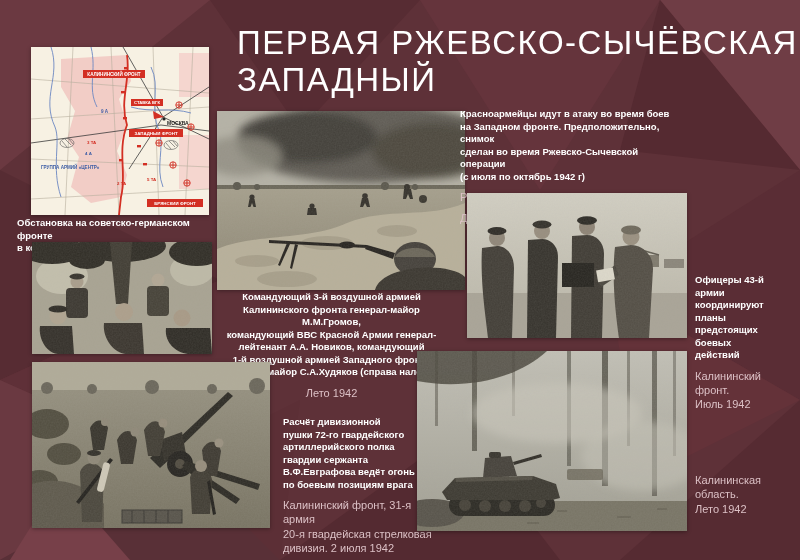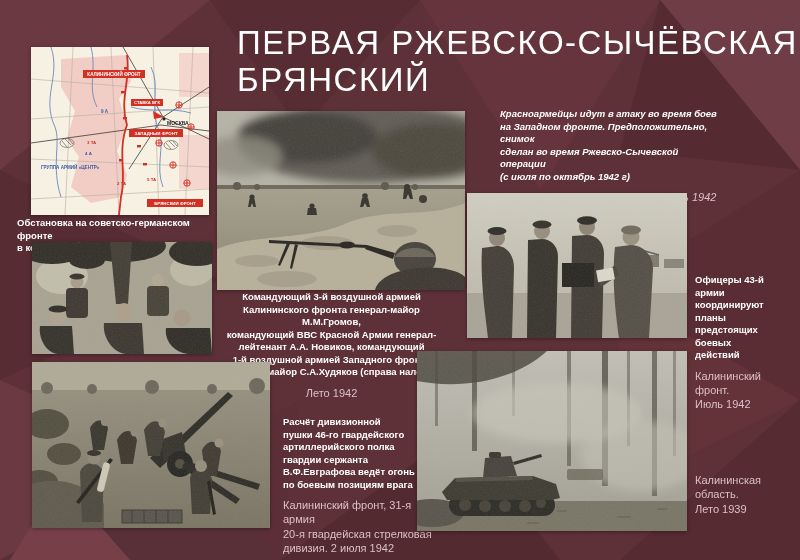--- a/index.html
+++ b/index.html
@@ -47,21 +47,21 @@
       <polygon points="0,380 180,460 0,560" fill="#6a3941"></polygon>
       <polygon points="0,560 180,460 280,560" fill="#593037"></polygon>
       <polygon points="60,480 130,560 10,560" fill="#774049"></polygon>
       <polygon points="280,560 460,430 560,560" fill="#542a31"></polygon>
       <polygon points="180,460 300,400 280,560" fill="#5c2f36"></polygon>
     </g>
   </svg>
 
   <h1 class="abs title" style="left:237px;top:24px;">
     <div>ПЕРВАЯ РЖЕВСКО-СЫЧЁВСКАЯ</div>
-    <div>БРЯНСКИЙ</div>
+    <div>ЗАПАДНЫЙ</div>
   </h1>
 
   <figure class="abs photo" style="left:31px;top:47px;">
     <svg class="mapsvg" width="178" height="168" viewBox="0 0 178 168">
       <rect width="178" height="168" fill="#f7f1e3"></rect>
 
       <path d="M30,12 L96,8 L100,34 L88,52 L96,78 L86,104 L96,128 L90,150 L60,156 L40,140 L48,110 L36,92 L44,64 L30,40 Z" fill="#f2cdc6"></path>
       <rect x="148" y="6" width="30" height="44" fill="#f5d6cf"></rect>
       <rect x="148" y="88" width="30" height="54" fill="#f5d6cf"></rect>
 
@@ -207,21 +207,21 @@
       </g>
       <g>
         <ellipse cx="198" cy="148" rx="21" ry="17" fill="#44403a"></ellipse>
         <path d="M178,146 C184,134 212,134 218,146 Z" fill="#6b6659"></path>
         <path d="M158,179 C164,154 232,150 248,166 L248,179 Z" fill="#3a362f"></path>
       </g>
       <rect width="248" height="179" filter="url(#grainShared)" opacity="0.3"></rect>
     </svg>
   </figure>
 
-  <div class="abs cap" style="left:500px;top:108px;width:220px;font-style:italic;">
+  <div class="abs cap" style="left:460px;top:108px;width:220px;">
     <p class="b">Красноармейцы идут в атаку во время боев
 на Западном фронте. Предположительно, снимок
 сделан во время Ржевско-Сычевской операции
 (с июля по октябрь 1942 г)</p>
     <p class="m">Ржевско-Сычёвская операция. Июль 1942</p>
     <p class="m">Д. Чернов</p>
   </div>
 
   <figure class="abs photo" style="left:467px;top:193px;">
     <svg width="220" height="145" viewBox="0 0 220 145">
@@ -393,21 +393,21 @@
       <g>
         <rect x="90" y="148" width="60" height="13" fill="#57534a" stroke="#3b3833" stroke-width="1"></rect>
         <path d="M100,148 V161 M112,148 V161 M124,148 V161 M136,148 V161" stroke="#3b3833" stroke-width="1"></path>
       </g>
       <rect width="238" height="166" filter="url(#grainShared)" opacity="0.3"></rect>
     </svg>
   </figure>
 
   <div class="abs cap" style="left:283px;top:416px;width:160px;">
     <p class="b">Расчёт дивизионной
-пушки 46-го гвардейского
+пушки 72-го гвардейского
 артиллерийского полка
 гвардии сержанта
 В.Ф.Евграфова ведёт огонь
 по боевым позициям врага</p>
     <p class="m">Калининский фронт, 31-я армия
 20-я гвардейская стрелковая
 дивизия. 2 июля 1942</p>
     <p class="m">Б. Вдовенко</p>
   </div>
 
@@ -455,16 +455,16 @@
         <rect x="52" y="6" width="12" height="6" rx="2" fill="#38352e"></rect>
         <path d="M76,16 L104,8 L105,11 L77,19 Z" fill="#302d27"></path>
         <path d="M18,32 L96,30 L95,34 L19,36 Z" fill="#524e44"></path>
       </g>
       <rect width="270" height="180" filter="url(#grainShared)" opacity="0.3"></rect>
     </svg>
   </figure>
 
   <div class="abs cap" style="left:695px;top:466px;width:100px;">
     <p class="m">Калининская область.
-Лето 1939</p>
+Лето 1942</p>
   </div>
 
 </div>
 
 </body></html>

